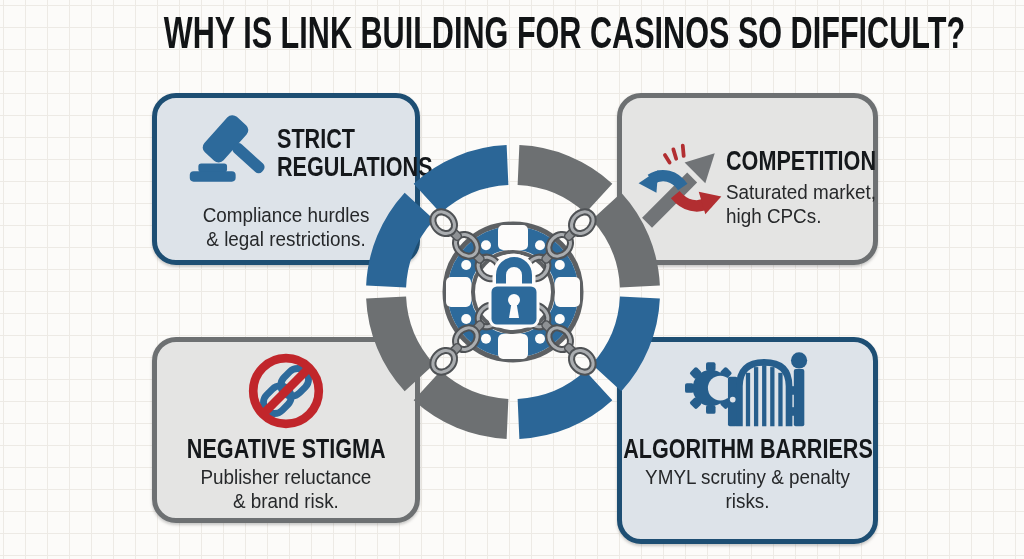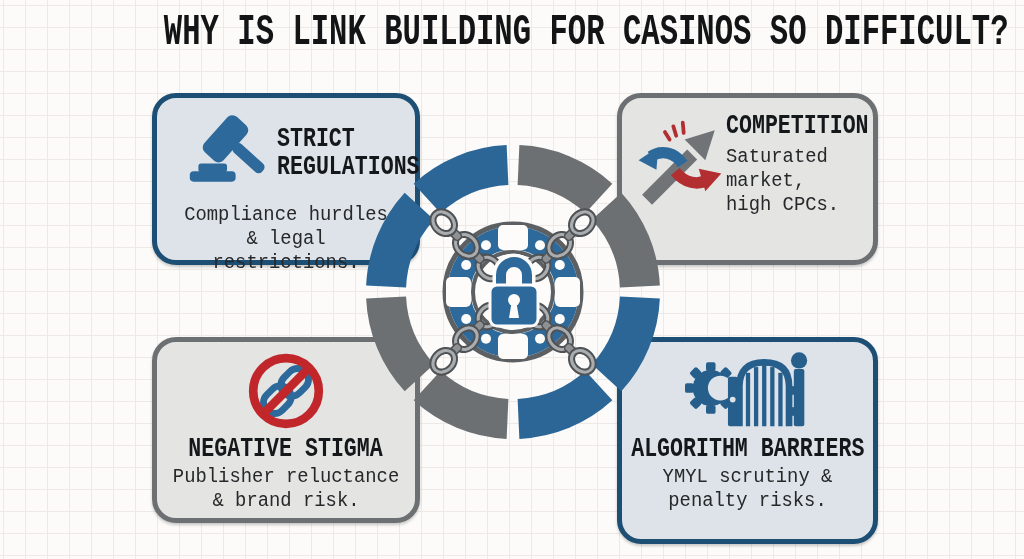--- a/index.html
+++ b/index.html
@@ -5,37 +5,37 @@
   * { box-sizing: border-box; margin: 0; padding: 0; }
   html,body { background:#e8e8e8; }
   .canvas {
     position: relative; width: 1024px; height: 559px; overflow: hidden;
     background-color: #fcfbf9;
     background-image:
       linear-gradient(#edeae5 1px, transparent 1px),
       linear-gradient(90deg, #edeae5 1px, transparent 1px);
     background-size: 22px 22px;
     background-position: 3px 5px;
-    font-family: Liberation Mono, monospace;
+    font-family: Liberation Sans, sans-serif;
   }
   .title {
     position: absolute; left: 0; right: 0; top: 10px; z-index: 2;
     text-align: center; font-weight: 700; font-size: 45px; line-height: 1.0;
     color: #121416; transform: scaleX(.68); letter-spacing: 0px; white-space: nowrap;
   }
   .card { position: absolute; z-index: 1; border-radius: 24px;
           box-shadow: 0 2px 3px rgba(70,70,70,.28); }
   .card.tl { left:152px; top: 93px; width:268px; height:172px; border:5px solid #1d4e73; background:#dde3e9; }
   .card.tr { left:617px; top: 93px; width:261px; height:172px; border:5px solid #6d7072; background:#e4e4e3; }
   .card.bl { left:152px; top:337px; width:268px; height:186px; border:5px solid #6d7072; background:#e4e4e3; }
   .card.br { left:617px; top:337px; width:261px; height:207px; border:5px solid #1d4e73; background:#dde3e9; }
 
   .row { display:flex; align-items:center; }
   .tl .row { padding: 12px 6px 0 12px; margin-left: 16px; }
-  .tr .row { padding: 14px 18px 0 10px; }
+  .tr .row { padding: 14px 18px 0 10px; margin-top: 28px; }
   .col-card { display:flex; flex-direction:column; align-items:center; }
 
   .h { display:block; font-weight:700; font-size:27px; line-height:1.05; color:#15181b;
        transform: scaleX(.8); transform-origin:left center; white-space:nowrap; }
   .h.center { transform-origin:center; }
   .body { font-size:20.5px; line-height:1.16; color:#26282a; text-align:center;
           transform: scaleX(.92); transform-origin:center; }
   .body span { display:block; }
   .tl .body { margin-top:7px; }
   .tr .colTxt .body { margin-top:5px; text-align:left; transform-origin:left; }

